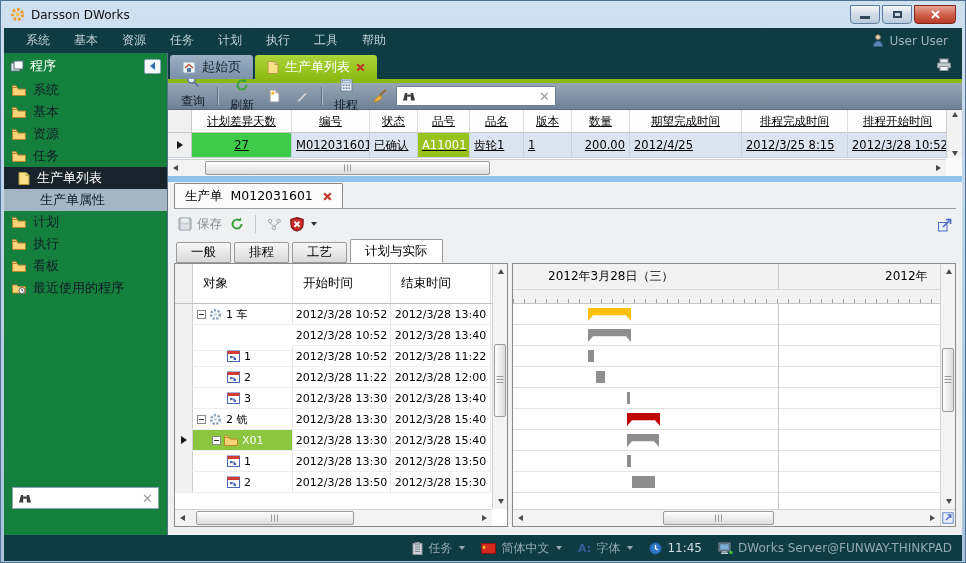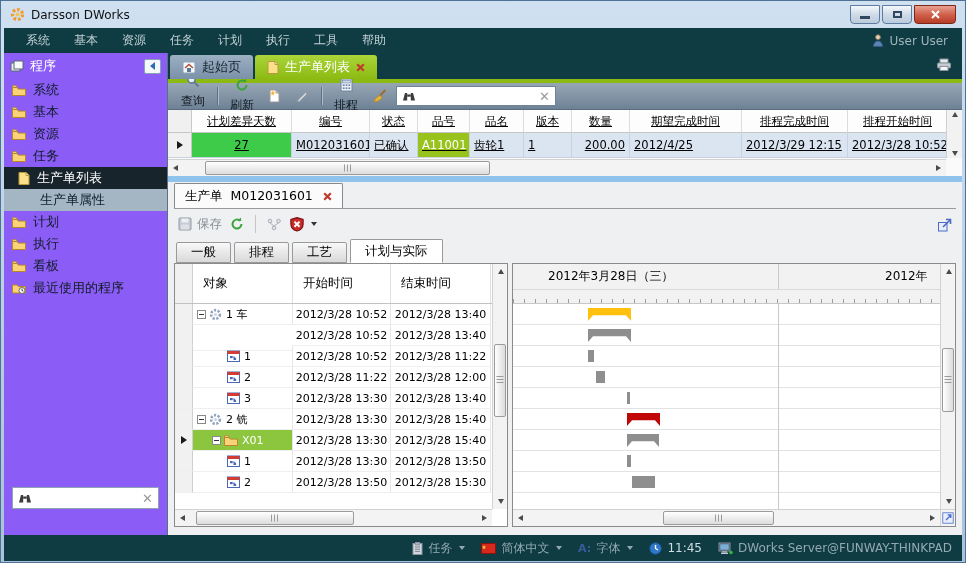--- a/index.html
+++ b/index.html
@@ -15,21 +15,21 @@
   .wbtn.close{width:42px;background:linear-gradient(#e9a294,#d0614c 50%,#b83c28);border-color:#7e2716;}
   .glyph-min{width:10px;height:3px;background:#31475e;margin-top:6px;}
   .glyph-max{width:9px;height:7px;border:2px solid #31475e;}
   
   .menubar{height:25px;background:#0f3b43;display:flex;align-items:center;padding:0 10px;}
   .menu-item{color:#c2d2d6;font-size:12px;padding:0 12px;cursor:default;}
   .menu-user{margin-left:auto;display:flex;align-items:center;gap:5px;color:#9fb4ba;font-size:12px;padding-right:4px;}
   
   .content{display:flex;height:482px;background:#0f3b43;}
   
-  .sidebar{width:164px;background:#8b5cf6;display:flex;flex-direction:column;border-right:1px solid #5a7184;}
+  .sidebar{width:164px;background:#15803d;display:flex;flex-direction:column;border-right:1px solid #5a7184;}
   .sb-header{height:26px;display:flex;align-items:center;padding:0 6px;color:#fff;font-size:13px;gap:6px;}
   .sb-collapse{margin-left:auto;width:17px;height:15px;background:#f4f8fb;border:1px solid #8ba3b8;border-radius:2px;
                display:flex;align-items:center;justify-content:center;}
   .tri-left{width:0;height:0;border-top:4px solid transparent;border-bottom:4px solid transparent;border-right:5px solid #2d6db5;}
   .sb-items{flex:1;}
   .sb-item{height:22px;display:flex;align-items:center;gap:7px;padding:0 8px;font-size:13px;color:#101d28;cursor:default;}
   .sb-item.sel{background:#18242c;color:#fff;padding-left:14px;}
   .sb-item.child{background:#a4b6c4;padding-left:36px;}
   .sb-search{margin:4px 8px 26px 8px;height:22px;background:#fff;border:1px solid #91a3b2;
              display:flex;align-items:center;padding:0 5px;gap:5px;}
@@ -433,21 +433,21 @@
                 <span class="tri-right"></span>
               </div>
               <div class="gcell" style="width: 100px; background: rgb(62, 203, 73); justify-content: center;">27</div>
               <div class="gcell" style="width: 78px;">M012031601</div>
               <div class="gcell" style="width: 48px;">已确认</div>
               <div class="gcell" style="width: 52px; background: rgb(151, 195, 28); color: rgb(255, 255, 255);">A11001</div>
               <div class="gcell" style="width: 54px;">齿轮1</div>
               <div class="gcell" style="width: 48px;">1</div>
               <div class="gcell" style="width: 58px; justify-content: flex-end;">200.00</div>
               <div class="gcell" style="width: 112px;">2012/4/25</div>
-              <div class="gcell" style="width: 106px;">2012/3/29 12:15</div>
+              <div class="gcell" style="width: 106px;">2012/3/25 8:15</div>
               <div class="gcell" style="width: 100px;">2012/3/28 10:52</div>
             </div>
         </div>
         <div class="grid-vscroll">
           <span class="tu"></span>
             <span class="td"></span>
         </div>
         <div class="grid-hscroll hscroll">
           <span class="sarrow">
               <span class="tl"></span>

